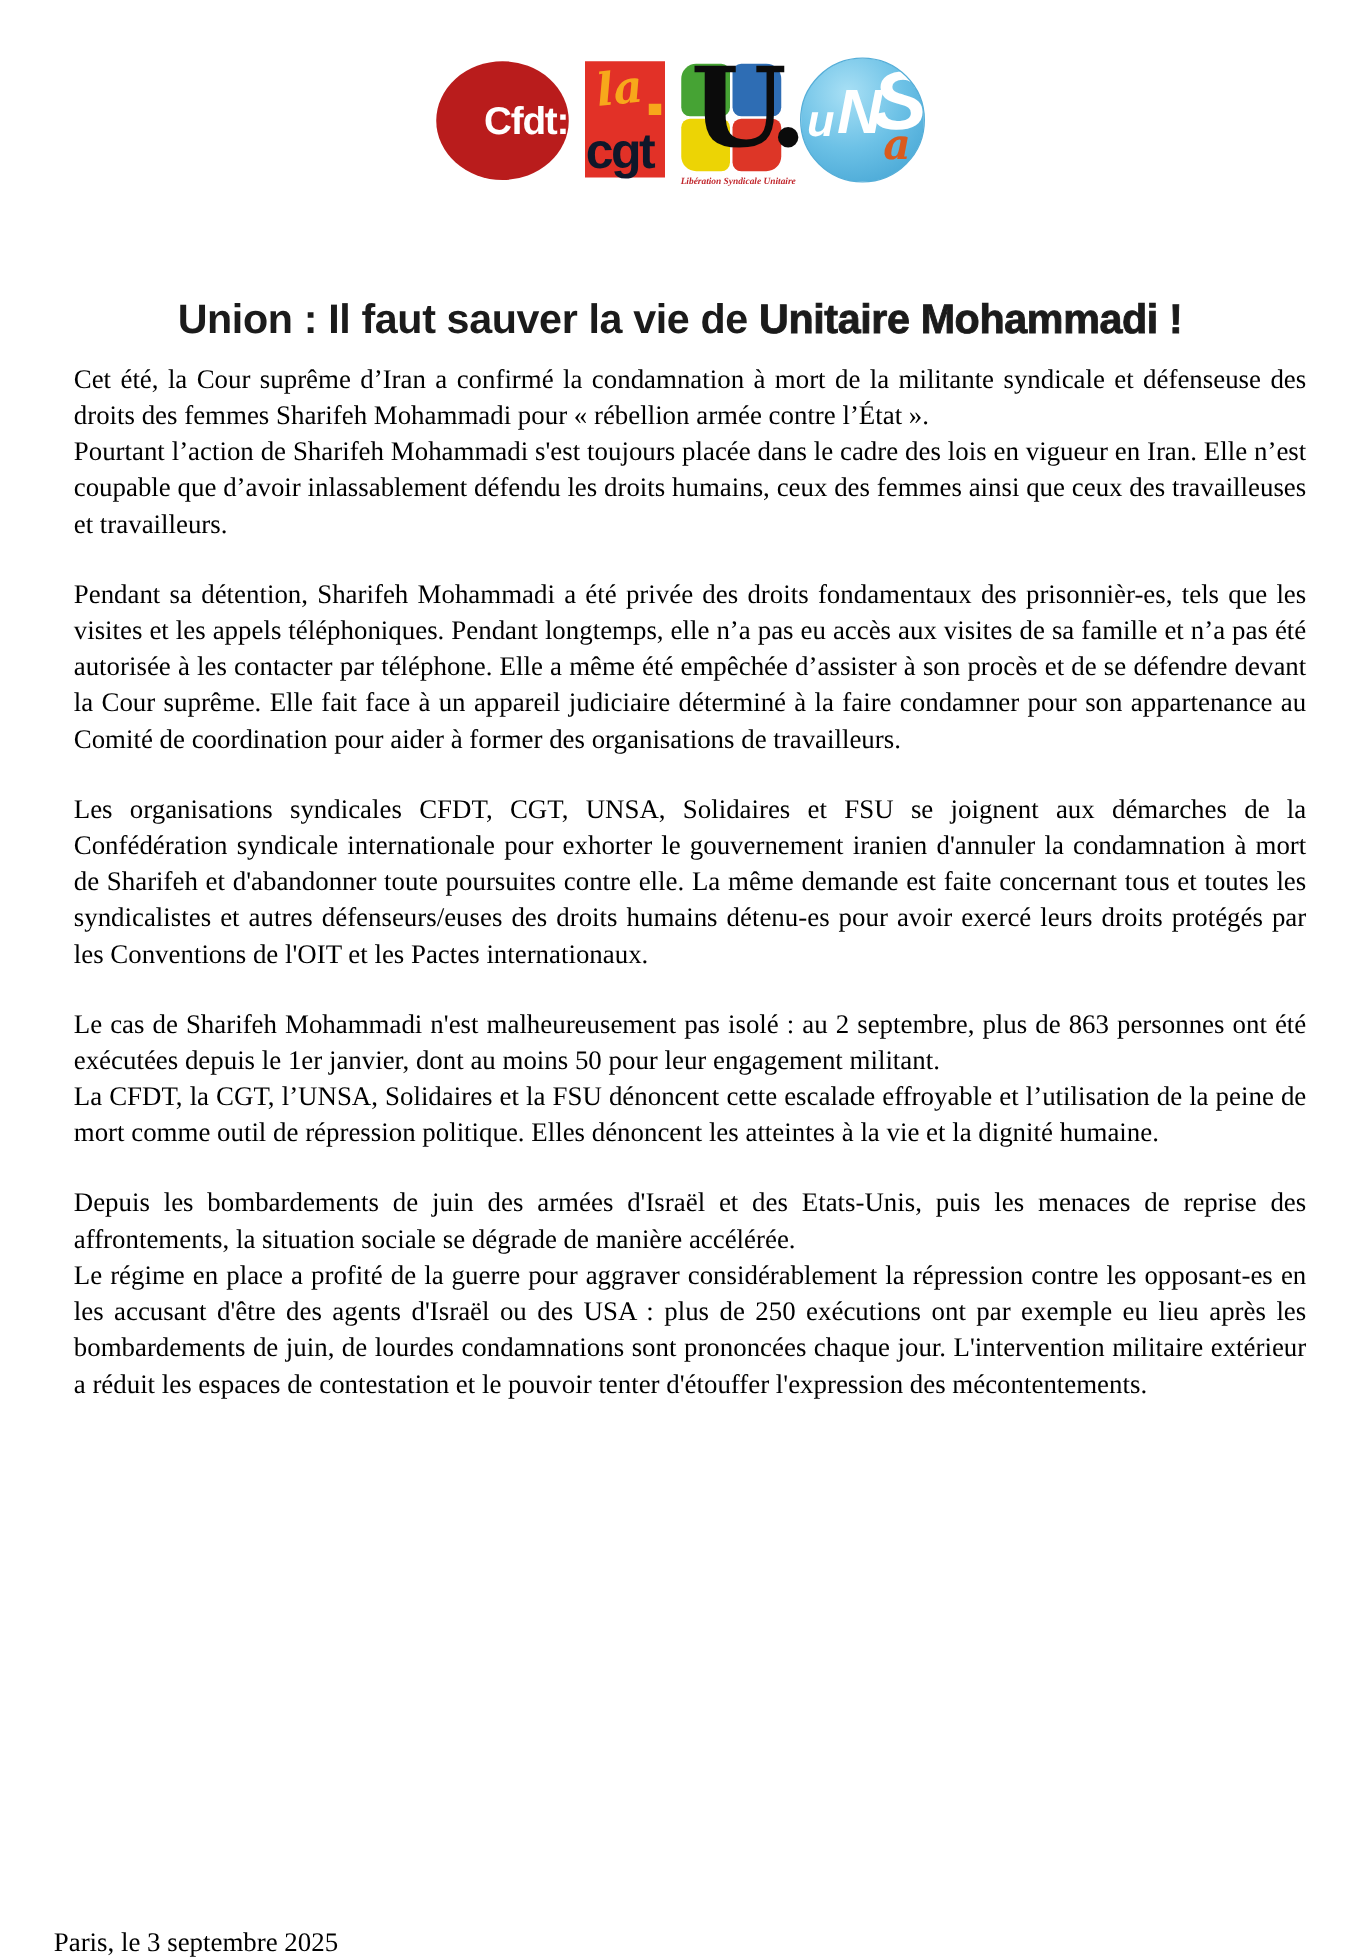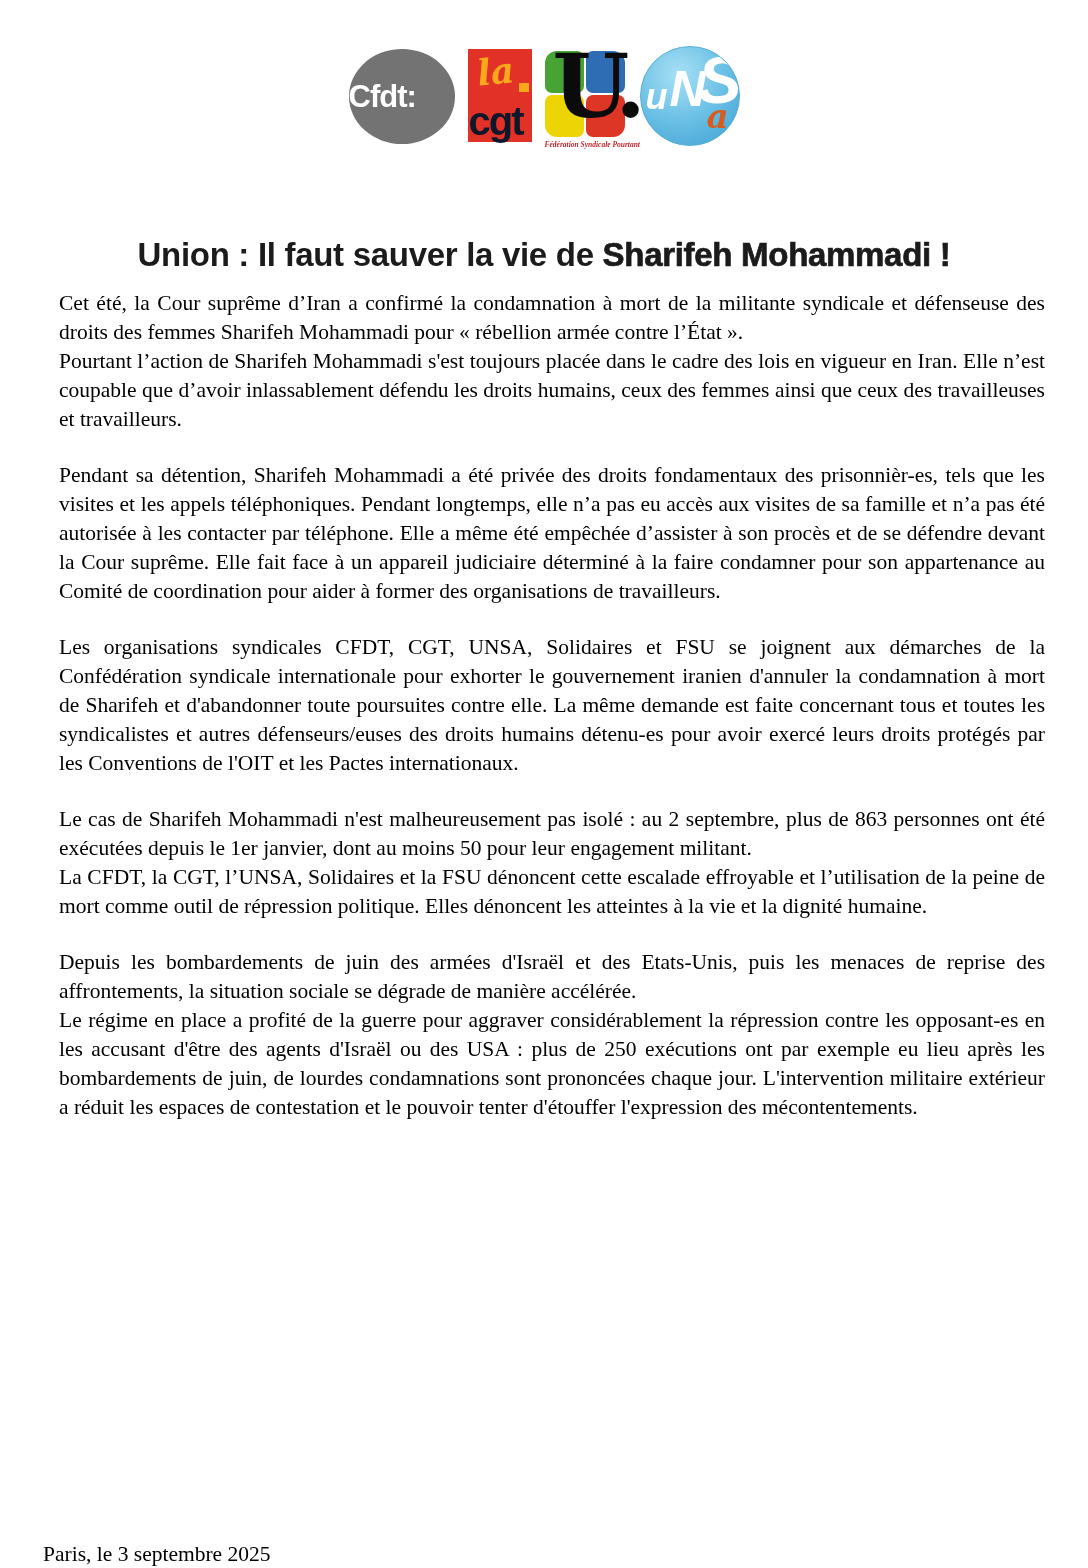--- a/index.html
+++ b/index.html
@@ -3,22 +3,22 @@
 <meta charset="utf-8">
 <style>
   html,body { margin:0; padding:0; background:#fff; }
   .page { position:relative; width:1088px; height:1568px; background:#ffffff; overflow:hidden;
           font-family:"Liberation Serif","DejaVu Serif",serif; color:#000; }
 
   
   .logos-row { position:absolute; top:46px; left:0; width:100%;
                display:flex; justify-content:center; align-items:flex-start; gap:13px; }
 
-  .cfdt { width:106px; height:95px; border-radius:50%; background:#737373;
-          display:flex; align-items:center; justify-content:flex-start; margin-top:3px; }
+  .cfdt { width:106px; height:95px; border-radius:50%; background:#b91c1c;
+          display:flex; align-items:center; justify-content:flex-end; margin-top:3px; }
   .cfdt-text { color:#fff; font-family:"Liberation Sans",sans-serif; font-weight:700;
                font-size:31px; letter-spacing:-1px; }
 
   .cgt { position:relative; width:64px; height:93px; background:#e23127; margin-top:3px; }
   .cgt-la { position:absolute; top:0px; left:9px; color:#f7a81b;
             font-family:"DejaVu Serif",serif; font-style:italic; font-weight:700;
             font-size:36px; line-height:44px; transform:rotate(-6deg); }
   .cgt-dot { position:absolute; top:34px; right:3px; width:10px; height:9px; background:#f7a81b; }
   .cgt-text { position:absolute; bottom:1px; left:1px; color:#0f172a;
               font-family:"Liberation Sans",sans-serif; font-weight:700;
@@ -96,34 +96,34 @@
     </div>
 
     <div class="fsu">
       <div class="fsu-grid">
         <div class="fsu-cell fsu-green"></div>
         <div class="fsu-cell fsu-blue"></div>
         <div class="fsu-cell fsu-yellow"></div>
         <div class="fsu-cell fsu-red"></div>
       </div>
       <span class="fsu-u">U.</span>
-      <div class="fsu-caption">Fédération Syndicale Pourtant</div>
+      <div class="fsu-caption">Libération Syndicale Unitaire</div>
     </div>
 
 
     <div class="unsa">
       <span class="unsa-letter unsa-u">u</span>
       <span class="unsa-letter unsa-n">N</span>
       <span class="unsa-letter unsa-s">S</span>
       <span class="unsa-letter unsa-a">a</span>
     </div>
 
   </div>
 
-  <h1 class="title"><span>Union : Il faut sauver la vie de </span><span class="title-em">Sharifeh Mohammadi !</span></h1>
+  <h1 class="title"><span>Union : Il faut sauver la vie de </span><span class="title-em">Unitaire Mohammadi !</span></h1>
 
   <div class="bodytext">
     <p><span>Cet été, la Cour suprême d’Iran a confirmé la condamnation à mort de la militante syndicale et défenseuse des droits des femmes Sharifeh Mohammadi pour « rébellion armée contre l’État ».</span><br><span>Pourtant l’action de Sharifeh Mohammadi s'est toujours placée dans le cadre des lois en vigueur en Iran. Elle n’est coupable que d’avoir inlassablement défendu les droits humains, ceux des femmes ainsi que ceux des travailleuses et travailleurs.</span></p>
     <p><span>Pendant sa détention, Sharifeh Mohammadi a été privée des droits fondamentaux des prisonnièr-es, tels que les visites et les appels téléphoniques. Pendant longtemps, elle n’a pas eu accès aux visites de sa famille et n’a pas été autorisée à les contacter par téléphone. Elle a même été empêchée d’assister à son procès et de se défendre devant la Cour suprême. Elle fait face à un appareil judiciaire déterminé à la faire condamner pour son appartenance au Comité de coordination pour aider à former des organisations de travailleurs.</span></p>
     <p><span>Les organisations syndicales CFDT, CGT, UNSA, Solidaires et FSU se joignent aux démarches de la Confédération syndicale internationale pour exhorter le gouvernement iranien d'annuler la condamnation à mort de Sharifeh et d'abandonner toute poursuites contre elle. La même demande est faite concernant tous et toutes les syndicalistes et autres défenseurs/euses des droits humains détenu-es pour avoir exercé leurs droits protégés par les Conventions de l'OIT et les Pactes internationaux.</span></p>
     <p><span>Le cas de Sharifeh Mohammadi n'est malheureusement pas isolé : au 2 septembre, plus de 863 personnes ont été exécutées depuis le 1er janvier, dont au moins 50 pour leur engagement militant.</span><br><span>La CFDT, la CGT, l’UNSA, Solidaires et la FSU dénoncent cette escalade effroyable et l’utilisation de la peine de mort comme outil de répression politique. Elles dénoncent les atteintes à la vie et la dignité humaine.</span></p>
     <p><span>Depuis les bombardements de juin des armées d'Israël et des Etats-Unis, puis les menaces de reprise des affrontements, la situation sociale se dégrade de manière accélérée.</span><br><span>Le régime en place a profité de la guerre pour aggraver considérablement la répression contre les opposant-es en les accusant d'être des agents d'Israël ou des USA : plus de 250 exécutions ont par exemple eu lieu après les bombardements de juin, de lourdes condamnations sont prononcées chaque jour. L'intervention militaire extérieur a réduit les espaces de contestation et le pouvoir tenter d'étouffer l'expression des mécontentements.</span></p>
   </div>
 
 

